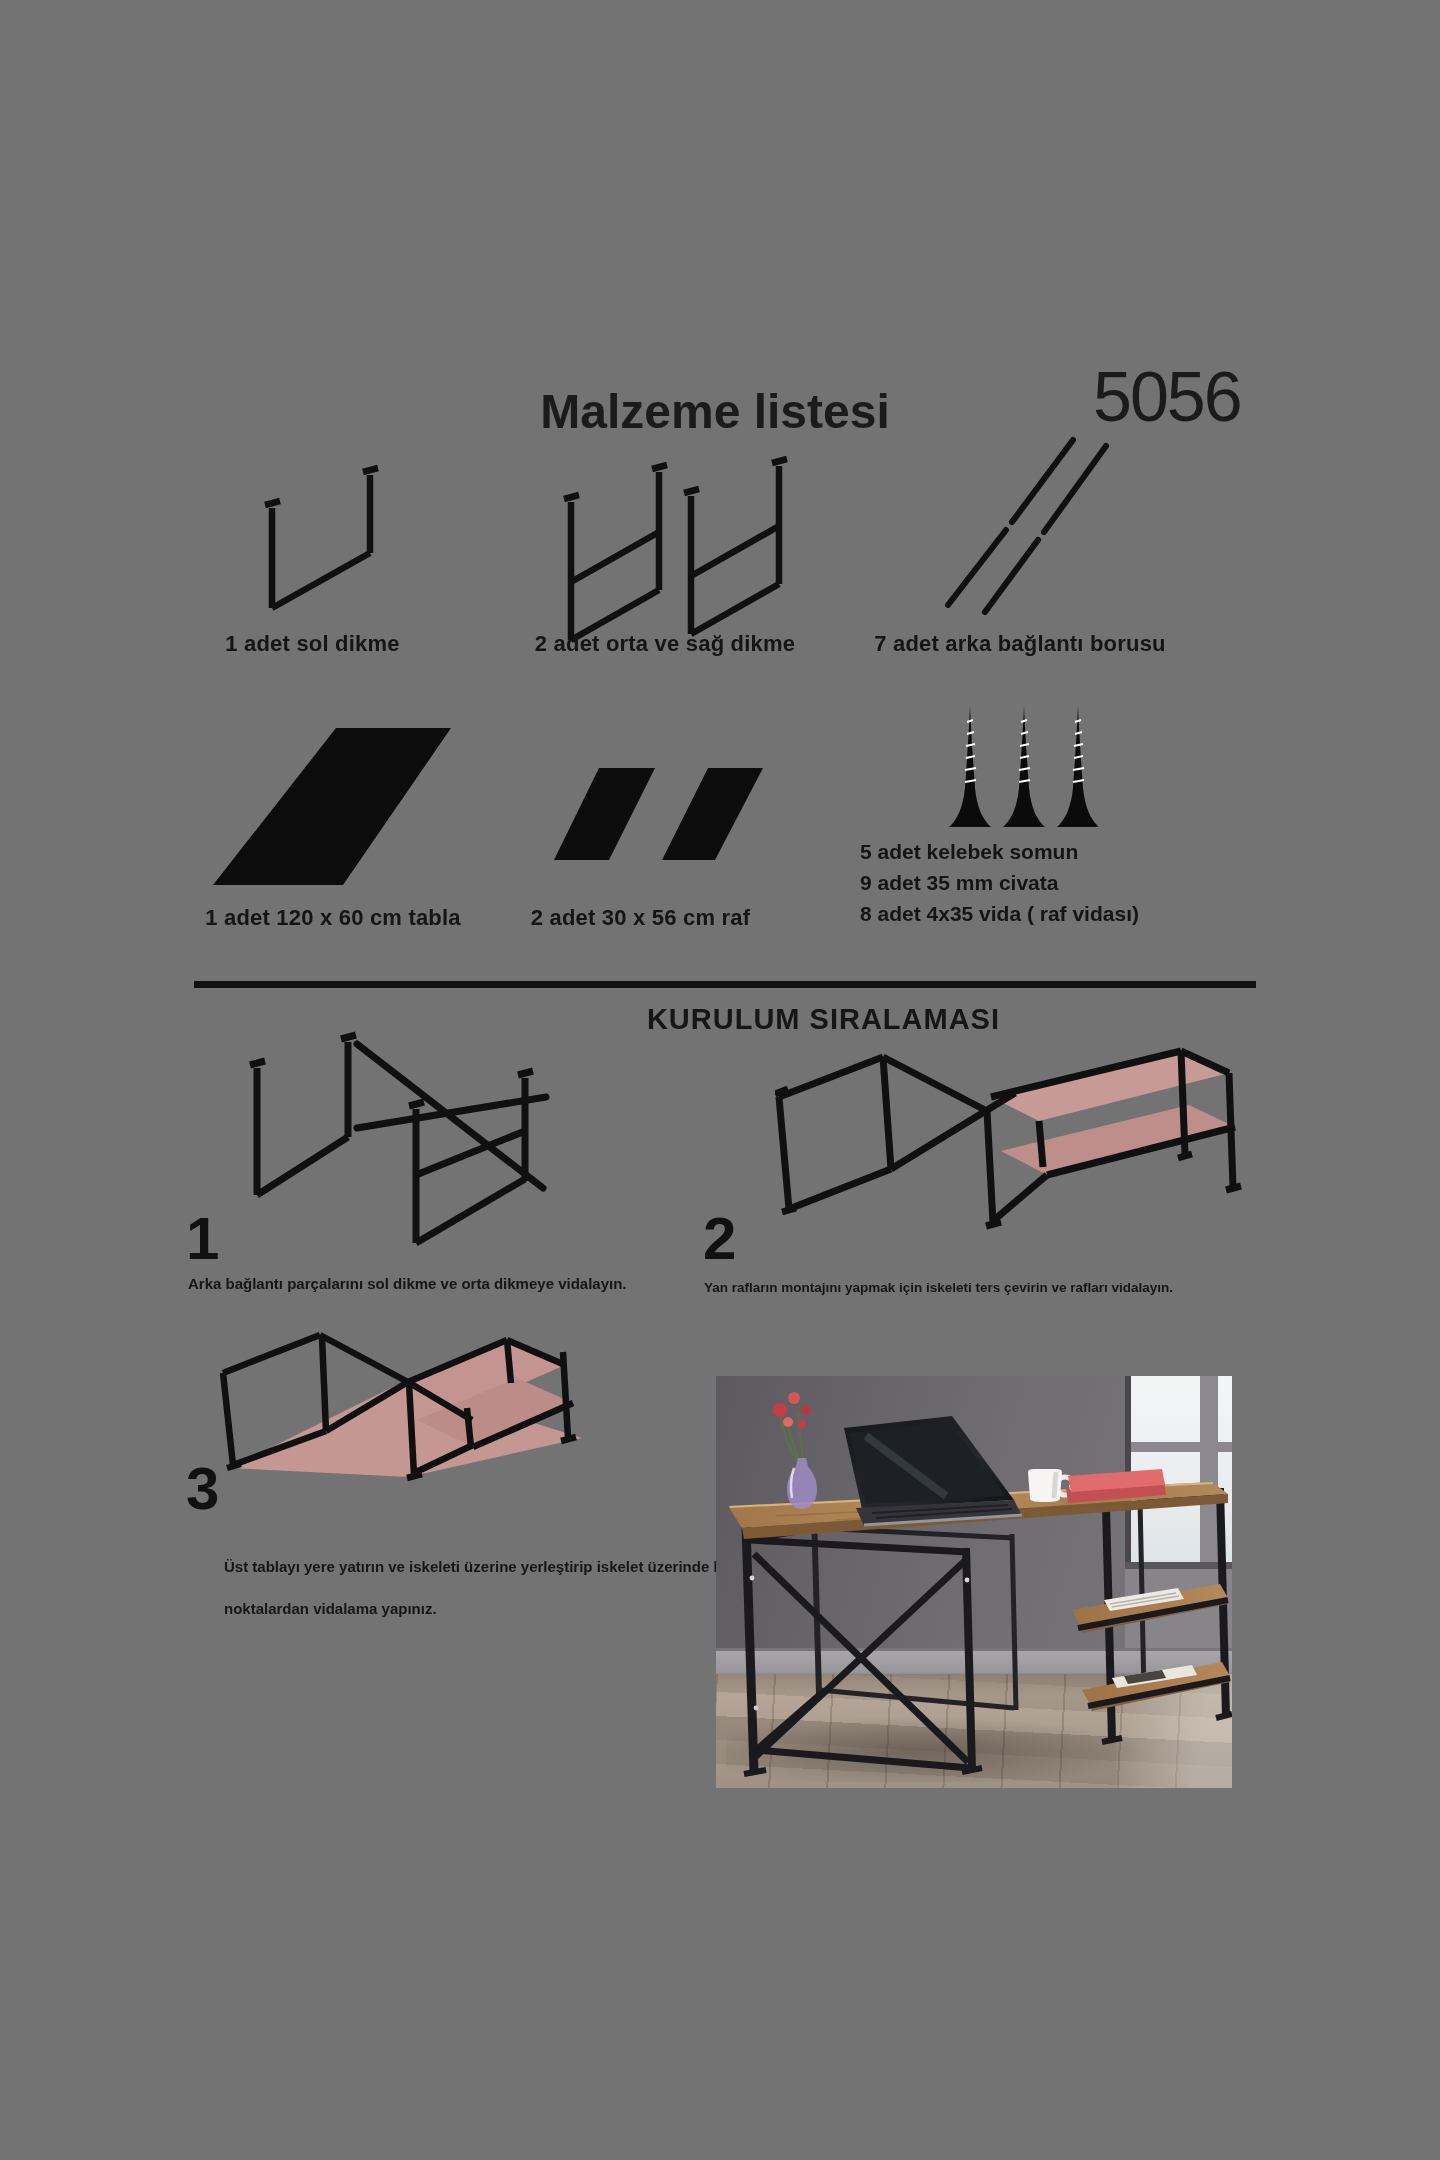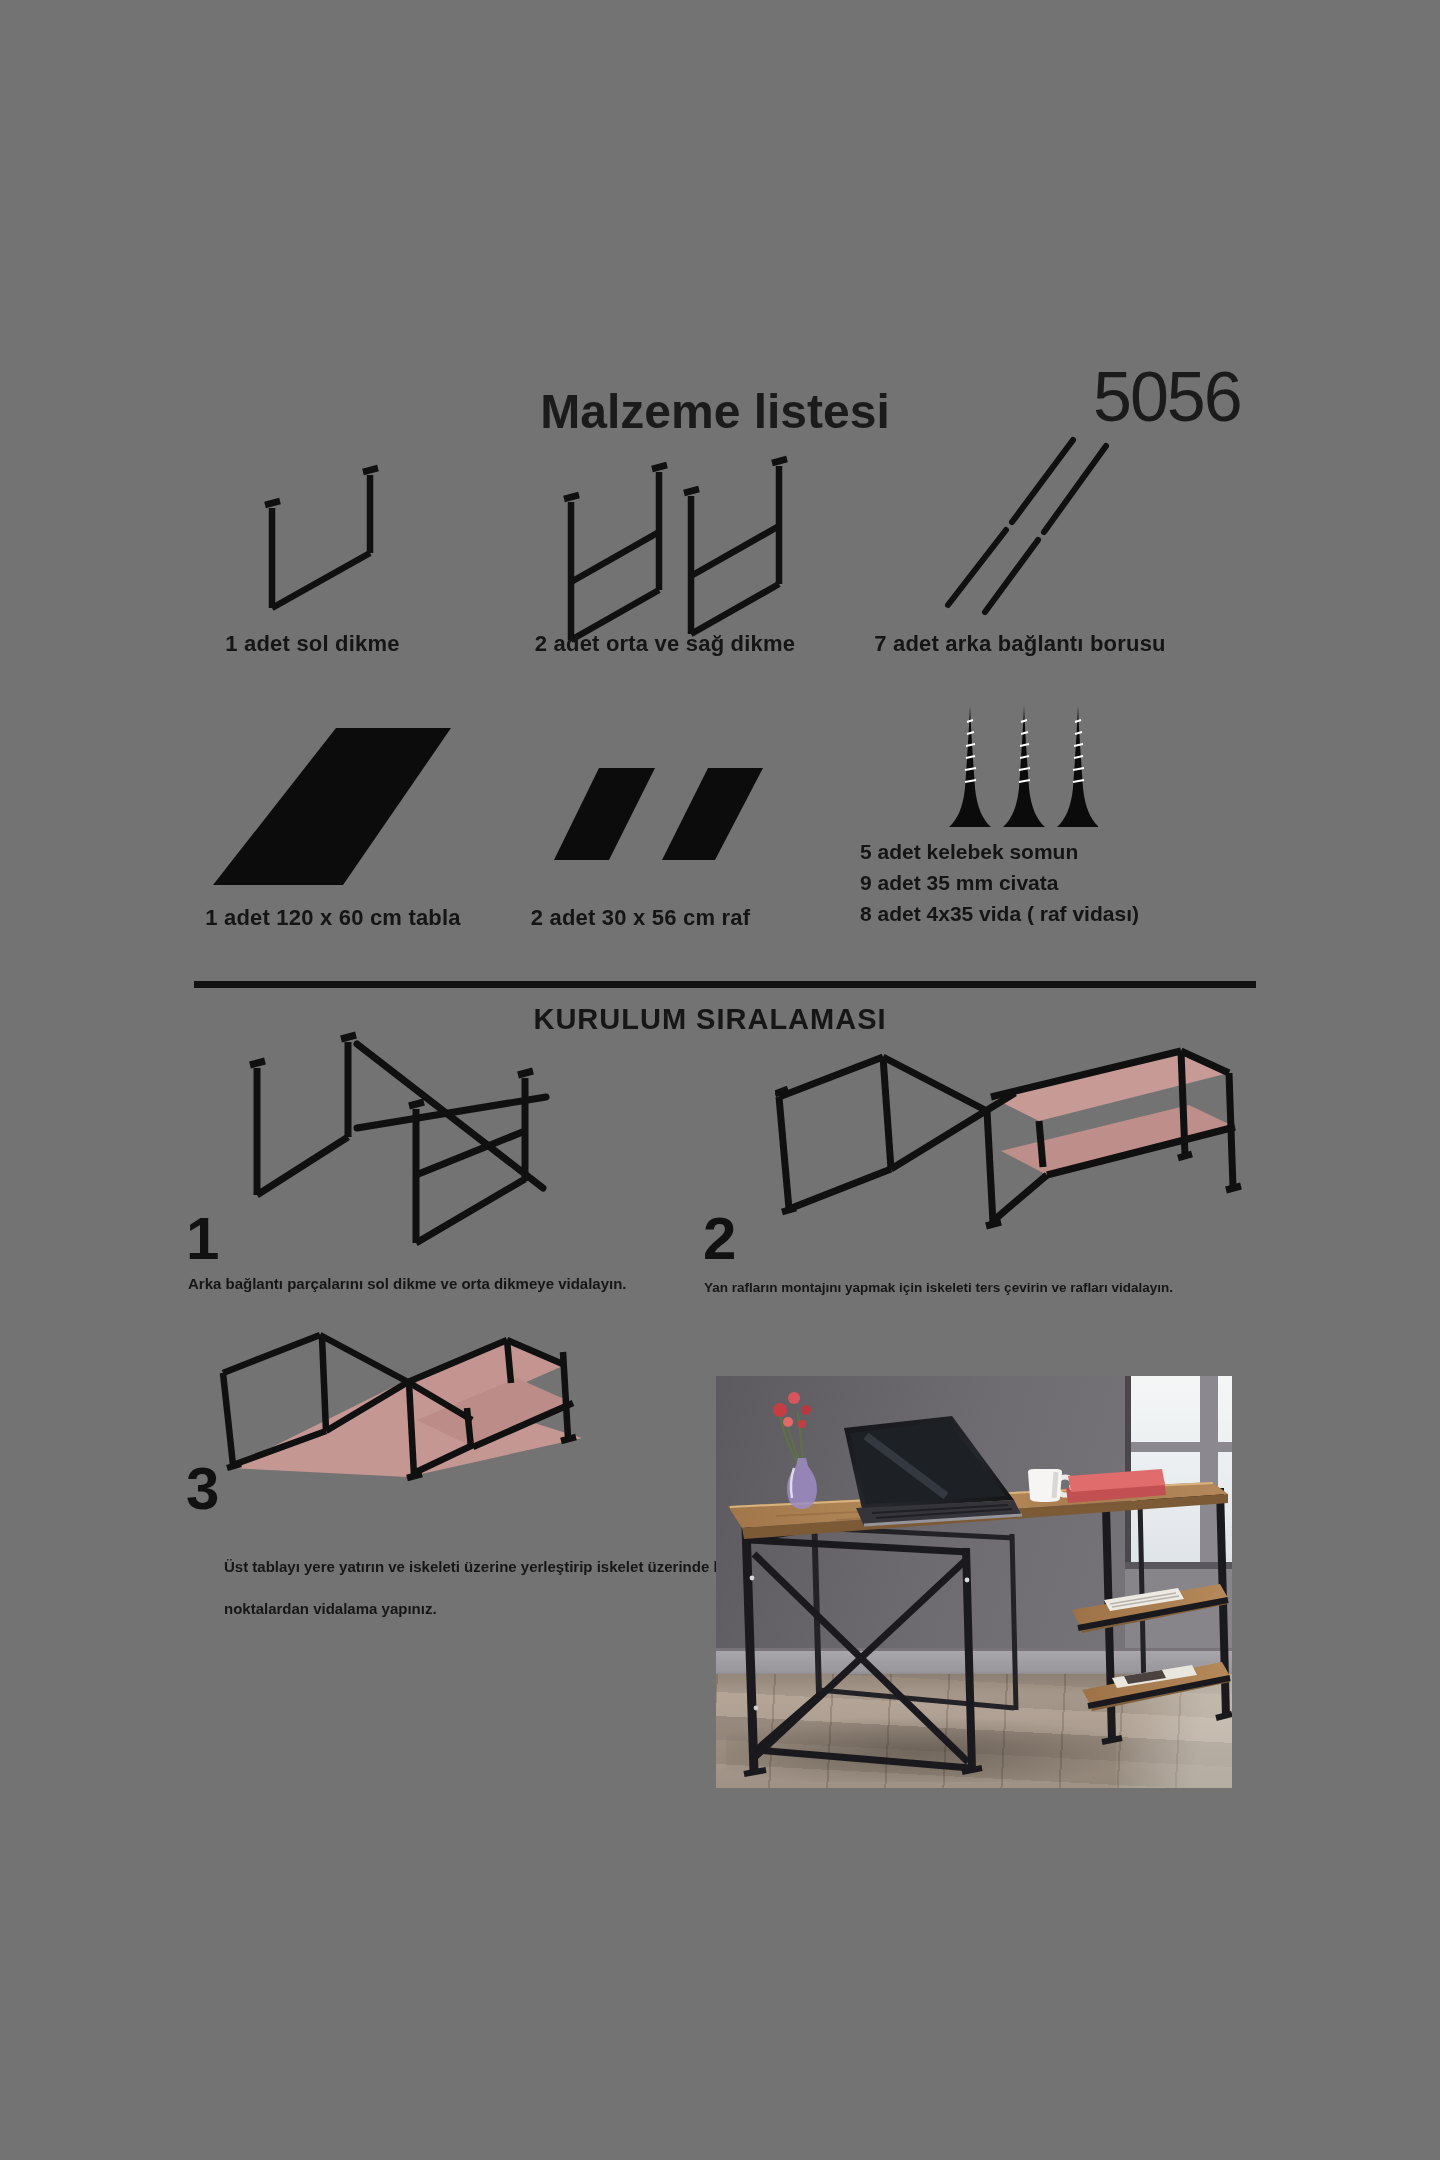--- a/index.html
+++ b/index.html
@@ -120,21 +120,21 @@
   <div class="abs part-label" style="left:198px;top:905px;width:270px;">1 adet 120 x 60 cm tabla</div>
   <div class="abs part-label" style="left:508px;top:905px;width:265px;">2 adet 30 x 56 cm raf</div>
 
   <div class="abs" style="left:842px;top:836px;width:430px;">
     <span class="hw-line">5 adet kelebek somun</span>
     <span class="hw-line">9 adet 35 mm civata</span>
     <span class="hw-line">8 adet 4x35 vida ( raf vidası)</span>
   </div>
 
   <div class="abs divider" style="left:194px;top:981px;width:1062px;"></div>
-  <div class="abs heading" style="left:420px;top:1003px;width:580px;">KURULUM SIRALAMASI</div>
+  <div class="abs heading" style="left:420px;top:1003px;width:580px;text-align:right;">KURULUM SIRALAMASI</div>
 
   <svg class="abs" style="left:240px;top:1030px;" width="485" height="220" viewBox="0 0 485 220">
     <g stroke="#101010" stroke-width="7" fill="none">
       <path d="M17,38 L17,165"></path>
         <path d="M10,35 L25,31"></path>
       <path d="M17,165 L108,107"></path>
       <path d="M108,107 L108,12"></path>
         <path d="M101,9 L116,5"></path>
       <path d="M176,79 L176,213"></path>
         <path d="M169,76 L184,72"></path>

